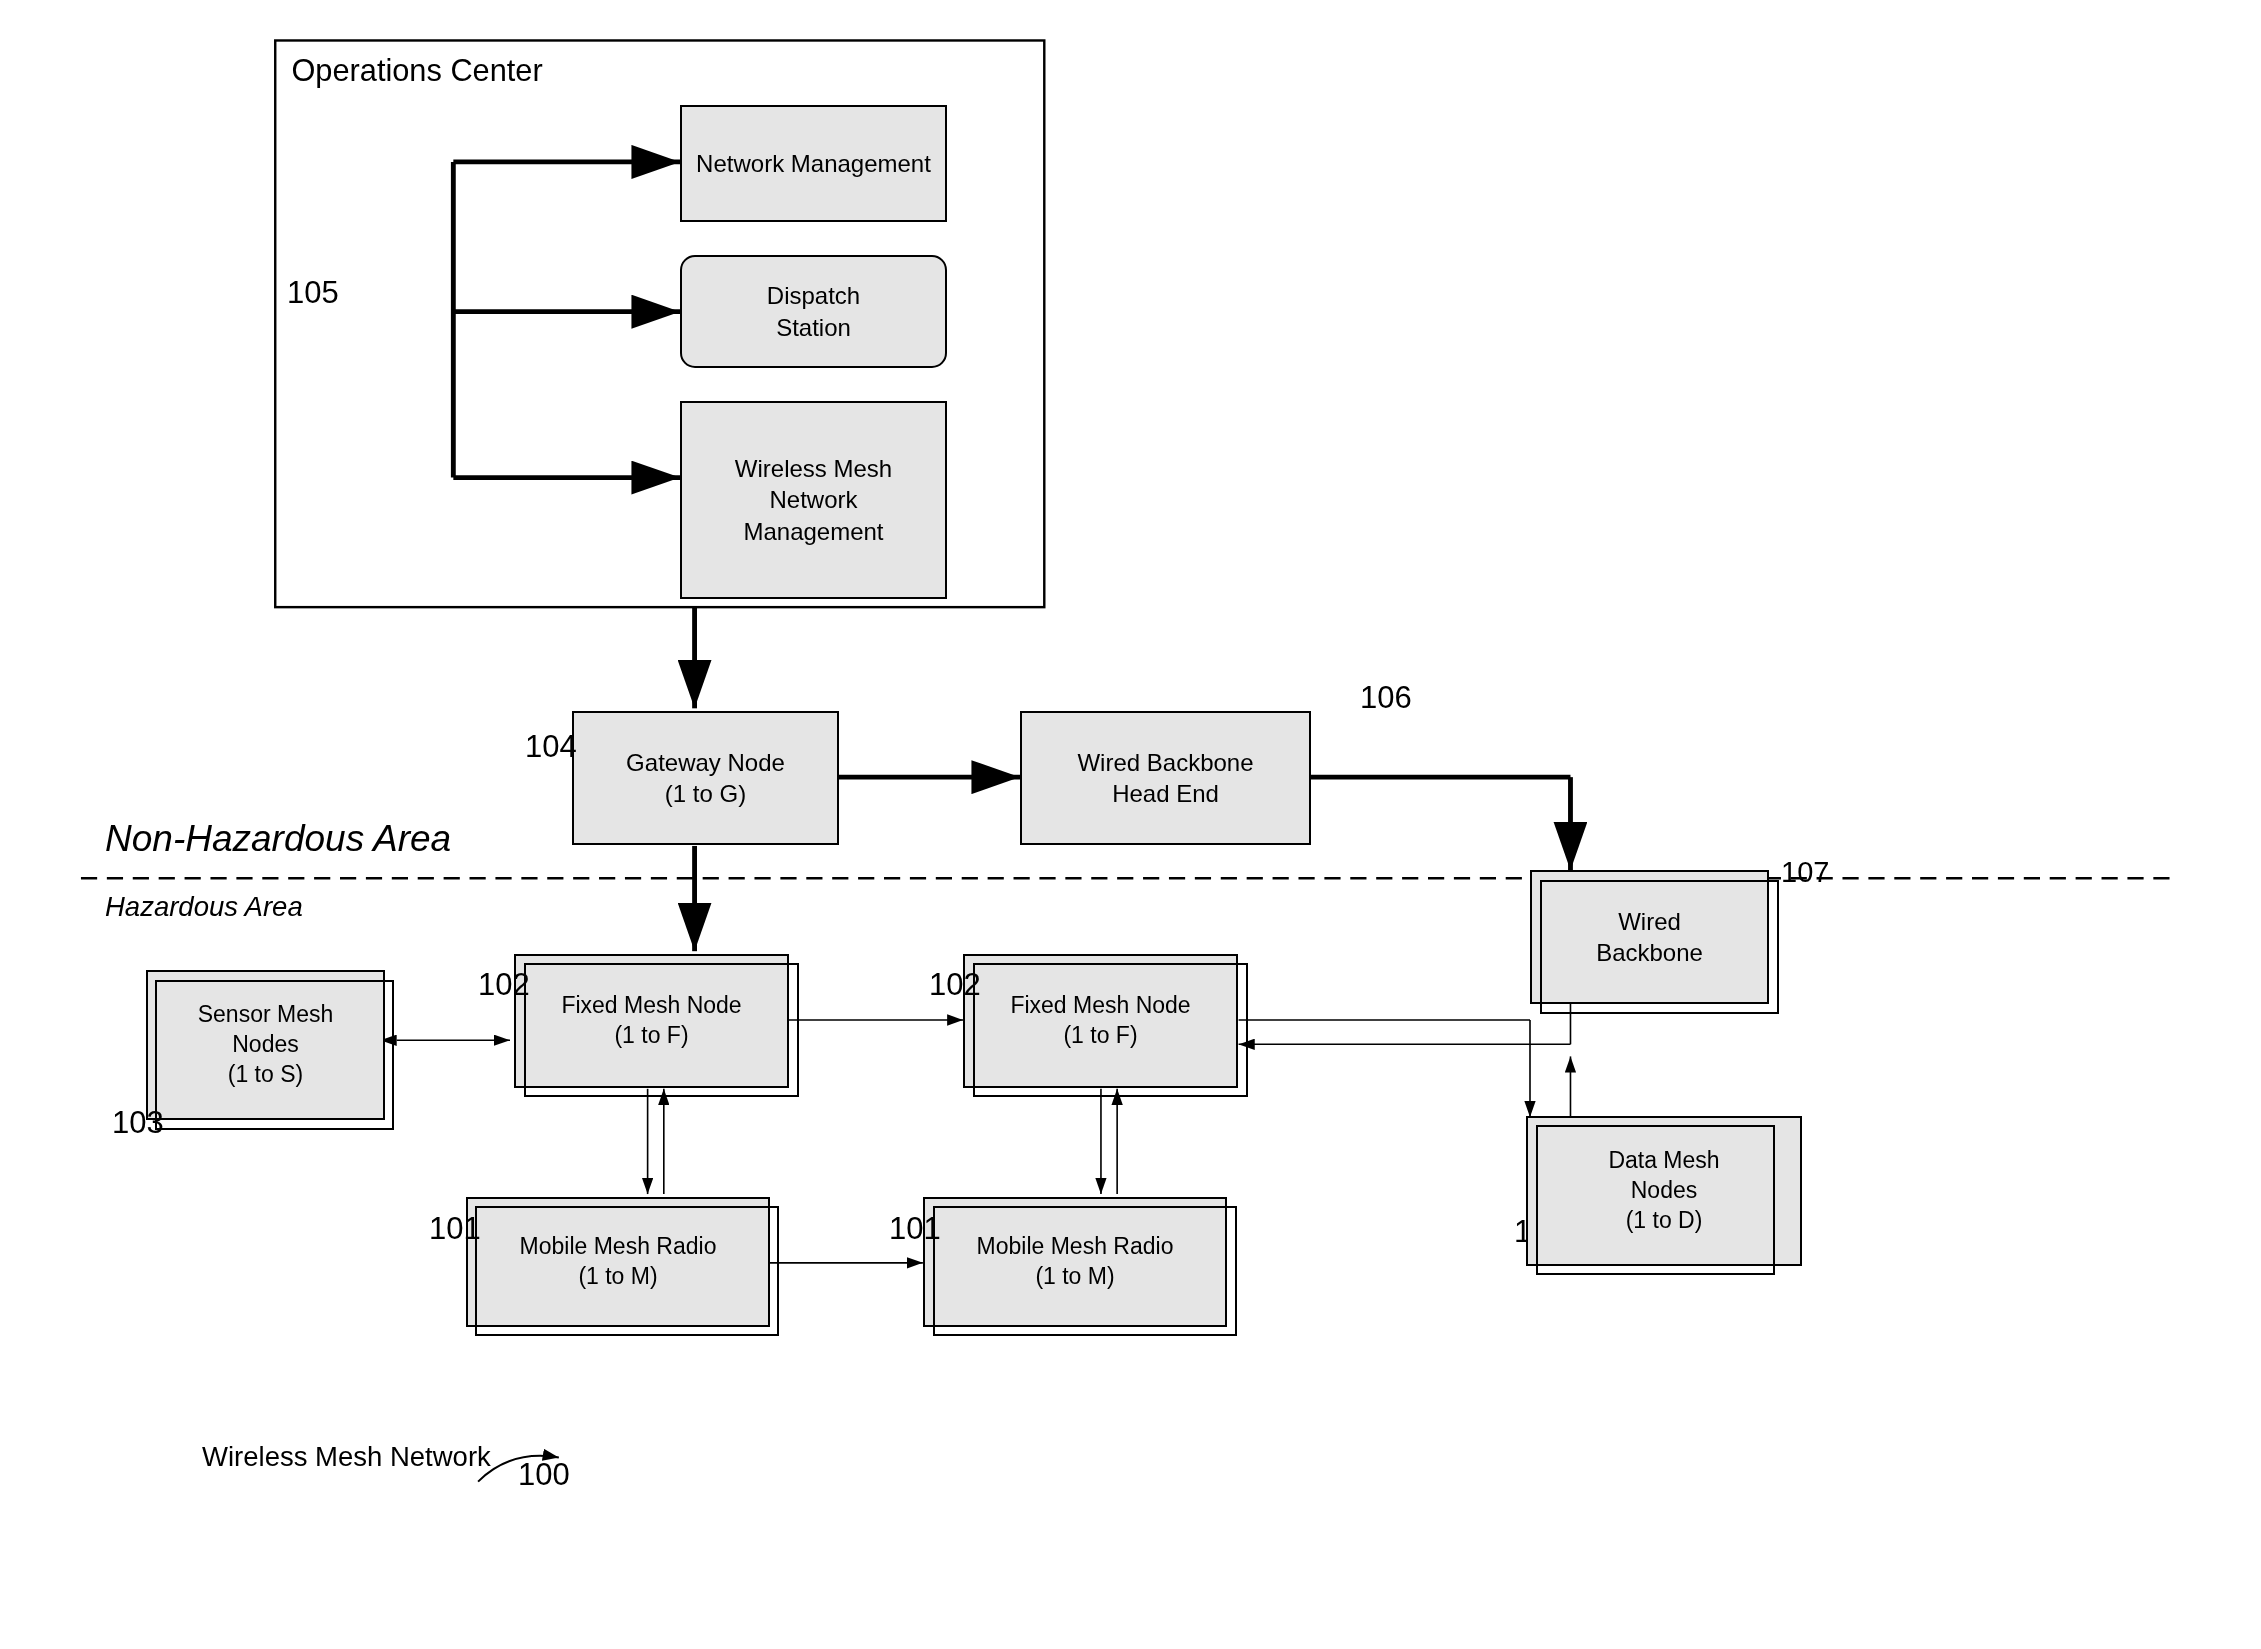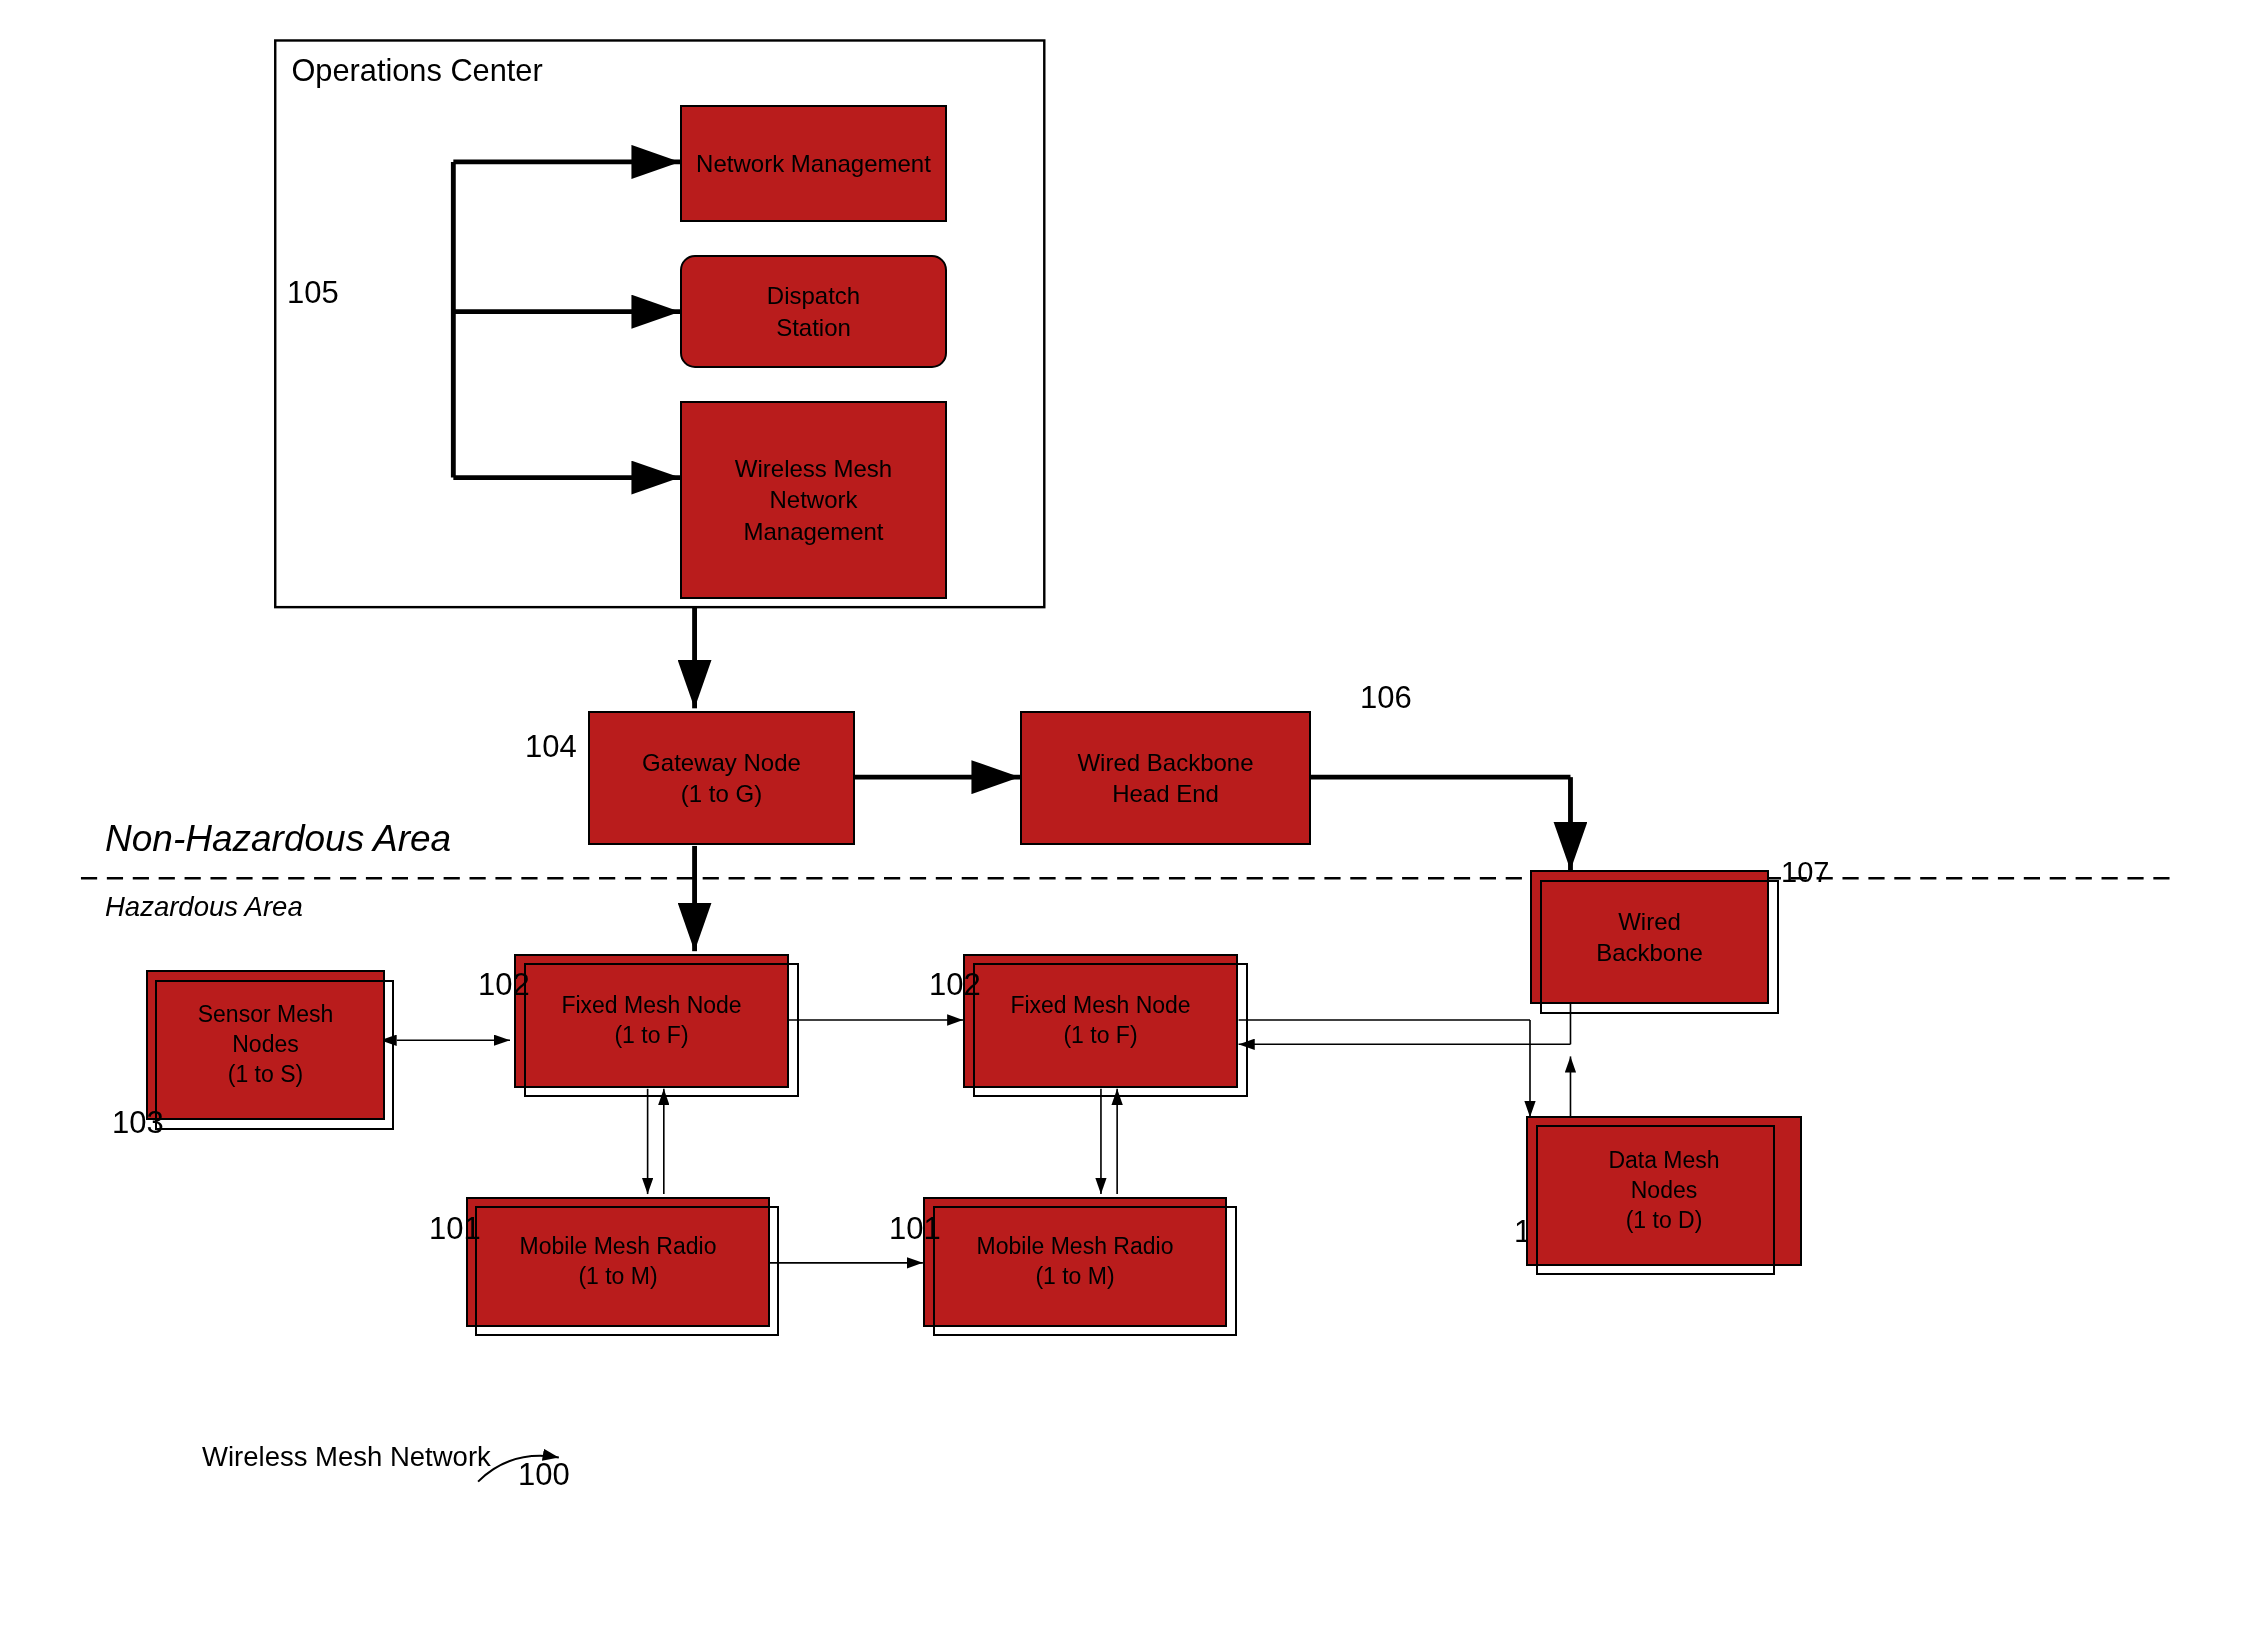--- a/index.html
+++ b/index.html
@@ -13,21 +13,21 @@
     }
     .diagram {
       position: absolute;
       top: 0; left: 0;
       width: 2261px;
       height: 1649px;
     }
     .box {
       position: absolute;
       border: 2.4px solid #000;
-      background: #b91c1c;
+      background: #e5e5e5;
       display: flex;
       align-items: center;
       justify-content: center;
       text-align: center;
       font-size: 26px;
       line-height: 1.3;
       font-family: Arial, sans-serif;
     }
     .label {
       position: absolute;
@@ -121,21 +121,21 @@
   <div class="box" style="left:680px; top:255px; width:267px; height:113px; font-size:24px;border-radius:15px;">
     <span>Dispatch<br>Station</span>
   </div>
 
   <div class="box" style="left:680px; top:401px; width:267px; height:198px; font-size:24px;">
     <span>Wireless Mesh<br>Network<br>Management</span>
   </div>
 
   <div class="label" style="left:287px; top:275px; font-size:31px;">105</div>
 
-  <div class="box" style="left:588px; top:711px; width:267px; height:134px; font-size:24px;">
+  <div class="box" style="left:572px; top:711px; width:267px; height:134px; font-size:24px;">
     <span>Gateway Node<br>(1 to G)</span>
   </div>
 
   <div class="label" style="left:525px; top:729px; font-size:31px;">104</div>
 
   <div class="box" style="left:1020px; top:711px; width:291px; height:134px; font-size:24px;">
     <span>Wired Backbone<br>Head End</span>
   </div>
 
   <div class="label" style="left:1360px; top:680px; font-size:31px;">106</div>

